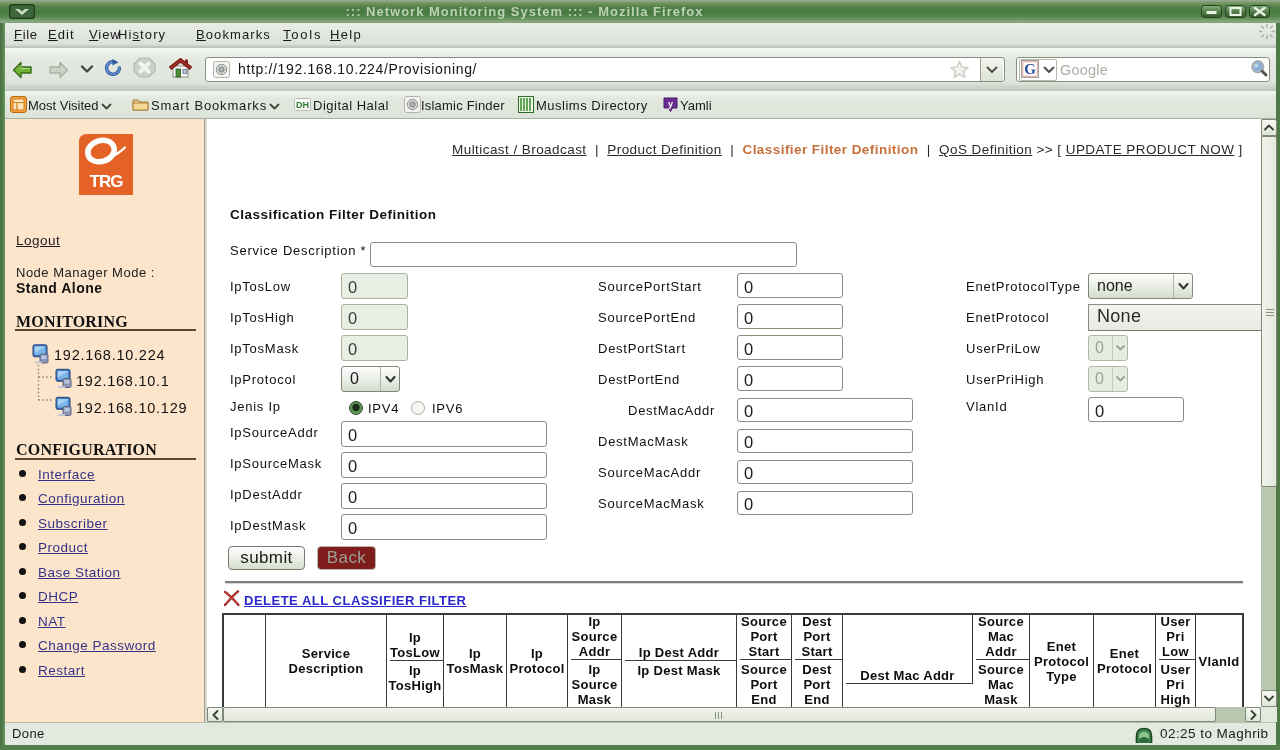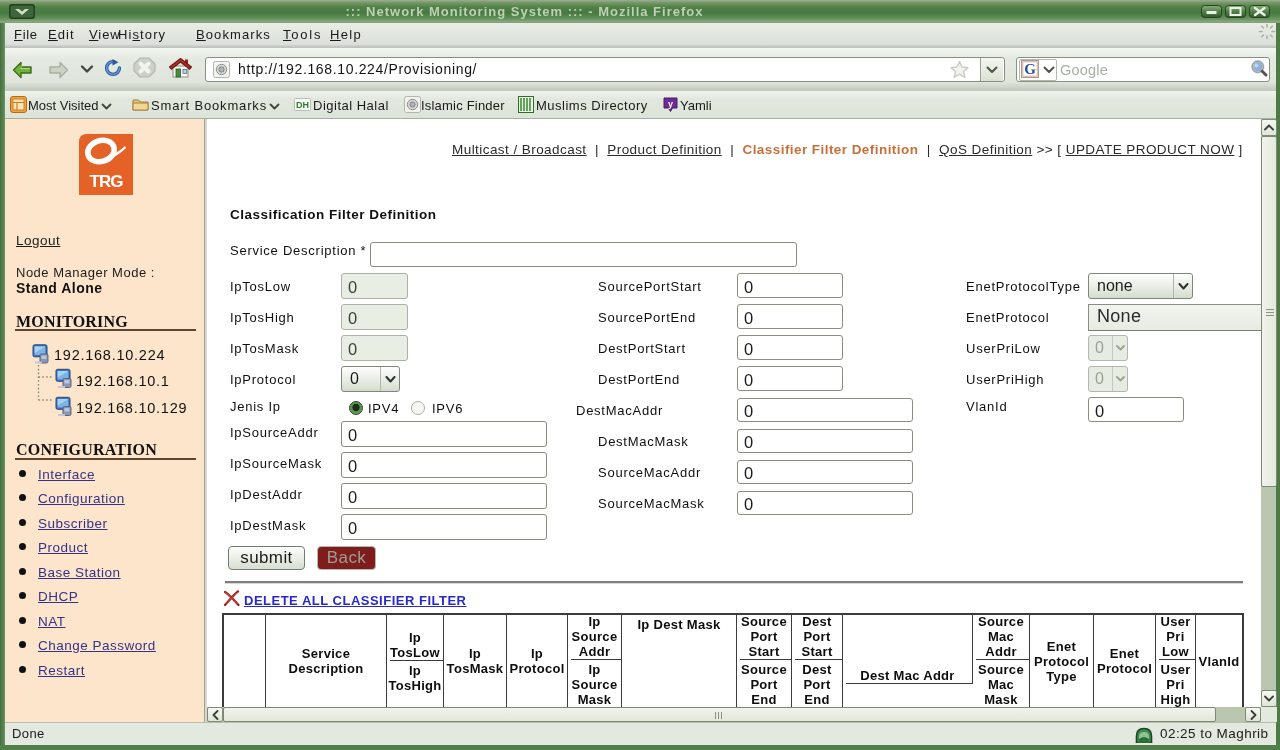--- a/index.html
+++ b/index.html
@@ -331,21 +331,21 @@
 <div class="ginput" style="left:341px;top:514px;width:206px;height:26px">0</div>
 
 <div class="lbl" style="left:598px;top:279px">SourcePortStart</div>
 <div class="ginput" style="left:737px;top:273px;width:106px;height:25px">0</div>
 <div class="lbl" style="left:598px;top:310px">SourcePortEnd</div>
 <div class="ginput" style="left:737px;top:304px;width:106px;height:25px">0</div>
 <div class="lbl" style="left:598px;top:341px">DestPortStart</div>
 <div class="ginput" style="left:737px;top:335px;width:106px;height:25px">0</div>
 <div class="lbl" style="left:598px;top:372px">DestPortEnd</div>
 <div class="ginput" style="left:737px;top:366px;width:106px;height:25px">0</div>
-<div class="lbl" style="left:576px;top:403px">DestMacAddr</div>
+<div class="lbl" style="left:628px;top:403px">DestMacAddr</div>
 <div class="ginput" style="left:737px;top:398px;width:176px;height:24px">0</div>
 <div class="lbl" style="left:598px;top:434px">DestMacMask</div>
 <div class="ginput" style="left:737px;top:429px;width:176px;height:24px">0</div>
 <div class="lbl" style="left:598px;top:465px">SourceMacAddr</div>
 <div class="ginput" style="left:737px;top:460px;width:176px;height:24px">0</div>
 <div class="lbl" style="left:598px;top:496px">SourceMacMask</div>
 <div class="ginput" style="left:737px;top:491px;width:176px;height:24px">0</div>
 
 <div class="lbl" style="left:966px;top:279px">EnetProtocolType</div>
 <div class="gsel" style="left:1088px;top:273px;width:105px;height:26px">none<span class="arr">
@@ -388,20 +388,21 @@
       <div class="half top" style="height:44px">Ip<br>TosLow</div>
       <div class="half">Ip<br>TosHigh</div>
     </div>
   <div class="tb" style="left:220px;top:0;width:63px;height:92px">Ip<br>TosMask</div>
   <div class="tb" style="left:283px;top:0;width:61px;height:92px">Ip<br>Protocol</div>
   <div class="tb tsplit" style="left:344px;top:0;width:54px;height:92px">
       <div class="half top" style="height:44px">Ip<br>Source<br>Addr</div>
       <div class="half">Ip<br>Source<br>Mask</div>
     </div>
   <div class="tb tsplit" style="left:398px;top:0;width:115px;height:92px">
+      <div class="half top" style="height:44px">Ip Dest Addr</div>
       <div class="half">Ip Dest Mask</div>
     </div>
   <div class="tb tsplit" style="left:513px;top:0;width:55px;height:92px">
       <div class="half top" style="height:44px">Source<br>Port<br>Start</div>
       <div class="half">Source<br>Port<br>End</div>
     </div>
   <div class="tb tsplit" style="left:568px;top:0;width:51px;height:92px">
       <div class="half top" style="height:44px">Dest<br>Port<br>Start</div>
       <div class="half">Dest<br>Port<br>End</div>
     </div>

